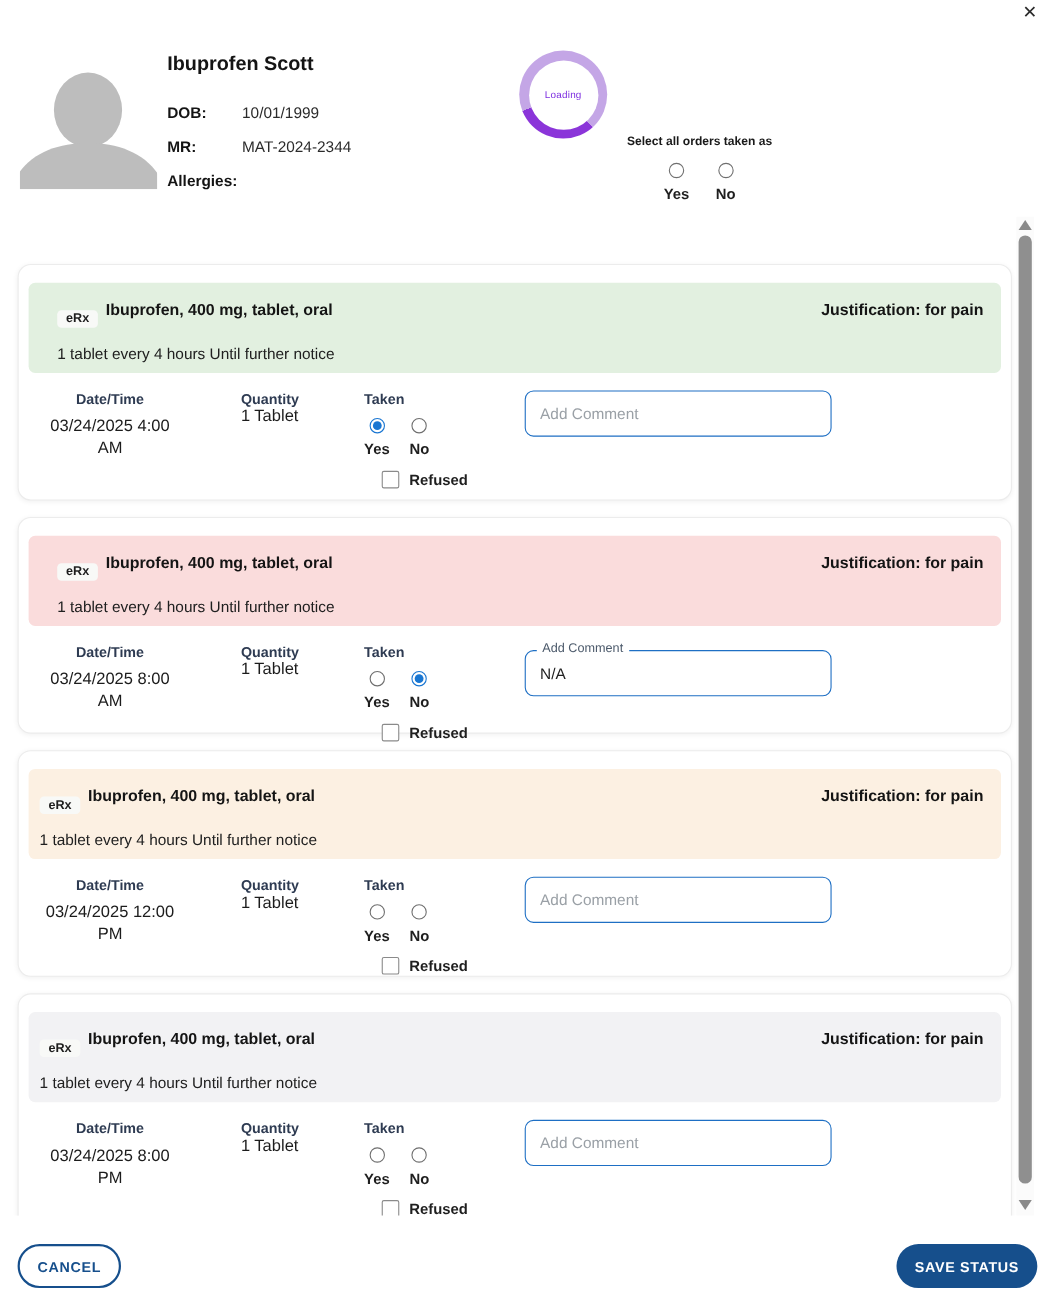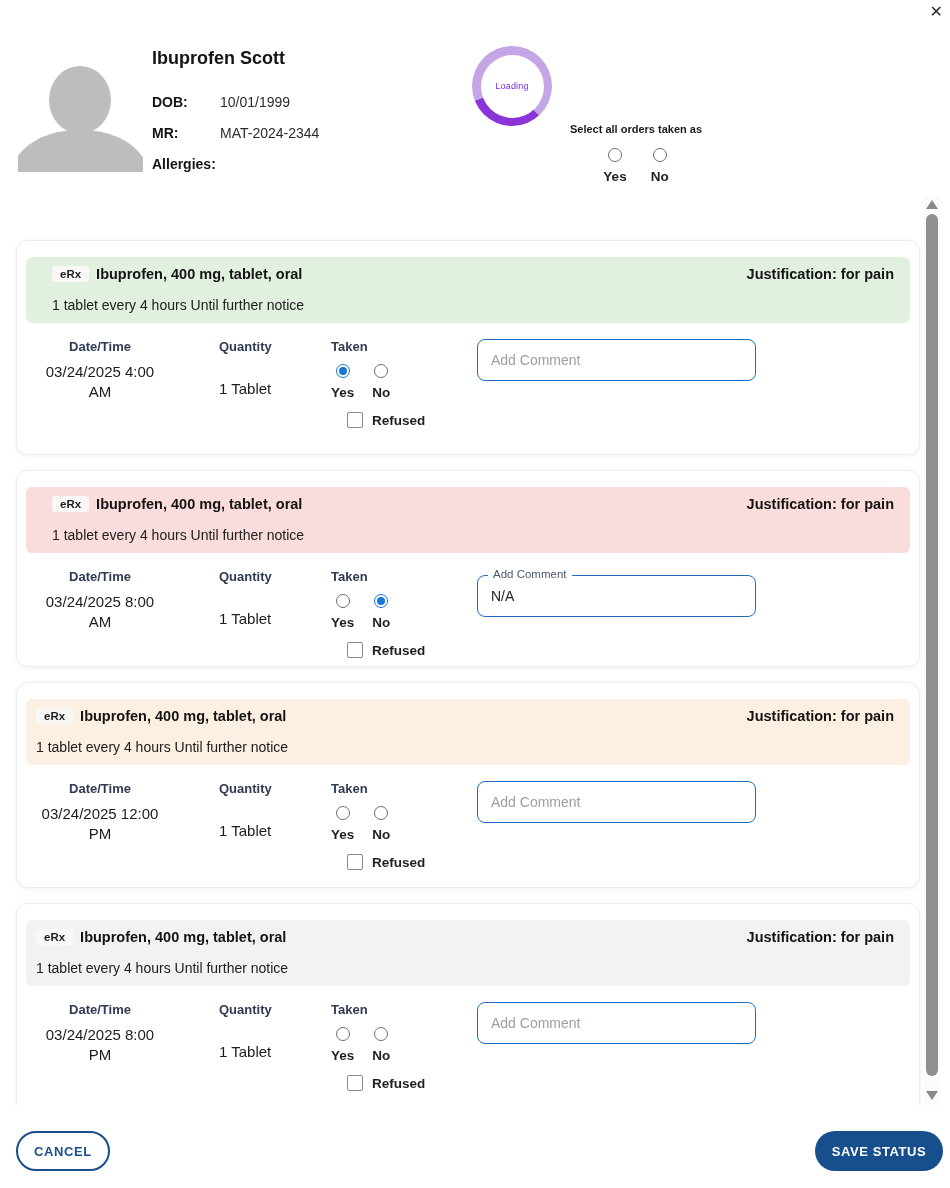--- a/index.html
+++ b/index.html
@@ -52,32 +52,32 @@
   .order-card { position:absolute; left:16px; width:904px; background:#fff;
     border:1px solid #ececec; border-radius:12px; box-shadow:0 1px 5px rgba(0,0,0,.06); }
   .card-0 { top:43px;  height:215px; }
   .card-1 { top:273px; height:197px; }
   .card-2 { top:485px; height:206px; }
   .card-3 { top:706px; height:215px; }
 
   .order-header { margin:16px 9px 0 9px; border-radius:6px; padding:9px 16px 10px 10px; }
   .order-header.indent { padding-left:26px; }
   .oh-line1 { display:flex; align-items:center; }
-  .erx-badge { background:#f8f9f7; border-radius:4px; padding:2px 8px; font-size:11.5px; font-weight:bold; color:#1d1d1d; }
+  .erx-badge { background:#f8f9f7; border-radius:4px; padding:2px 8px; font-size:11.5px; font-weight:bold; color:#1d1d1d;margin-top:16px; }
   .med-name { margin-left:7px; font-size:14.5px; font-weight:bold; color:#141414; }
   .justification { margin-left:auto; font-size:14.5px; font-weight:bold; color:#141414; }
   .sig { margin-top:15px; font-size:14px; color:#202020; }
 
   .order-body { position:relative; height:120px; }
   .col-label { font-size:13px; font-weight:bold; color:#2e3b52; }
   .col-dt { position:absolute; left:18px; top:16px; width:130px; text-align:center; }
   .dt-value { margin-top:8px; font-size:15px; color:#1c1c1c; line-height:1.3; }
   .dt-value span { display:block; }
   .col-qty { position:absolute; left:202px; top:16px; width:90px; }
-  .qty-value { margin-top:26px; font-size:15px; color:#1c1c1c; }
+  .qty-value { margin-top:0; font-size:15px; color:#1c1c1c; }
   .col-taken { position:absolute; left:314px; top:16px; width:150px; }
   .taken-opts { margin-top:10px; display:flex; gap:18px; align-items:center; }
   .refused-row { margin-top:12px; margin-left:16px; display:flex; align-items:center; gap:9px; }
   .refused-label { font-size:13.5px; font-weight:600; color:#1f1f1f; }
 
   .comment-box { position:absolute; left:460px; top:16px; width:279px; height:42px; }
   .comment-input { width:100%; height:100%; border:1.5px solid #1e6fc4; border-radius:8px;
     padding:0 13px; font-size:14px; color:#222; outline:none; background:#fff;
     font-family:"Liberation Sans", sans-serif; }
   .comment-input::placeholder { color:#9aa0a6; }

